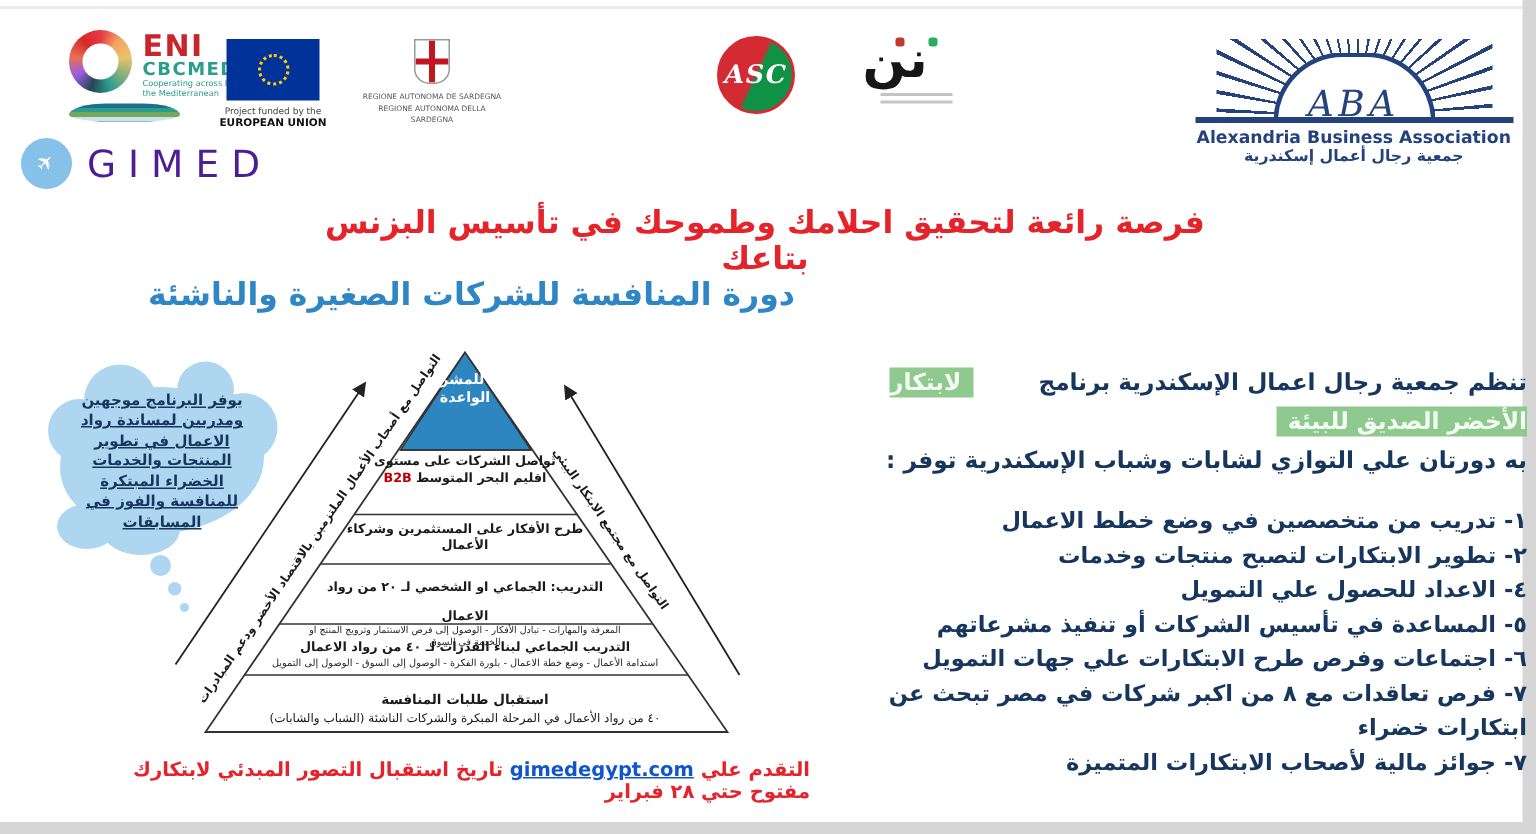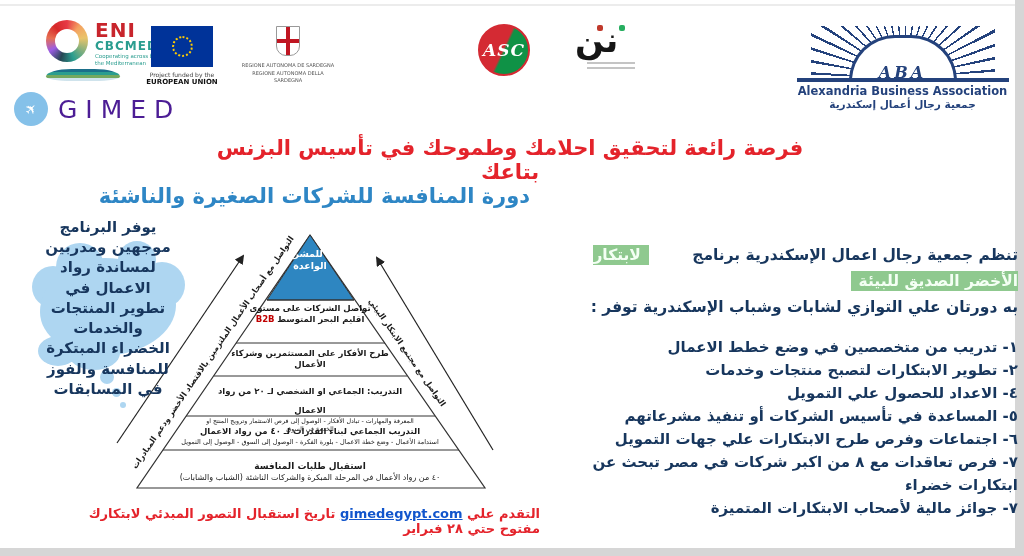--- a/index.html
+++ b/index.html
@@ -53,22 +53,22 @@
   .nun-dot.red   { left:22px; background:#c0392b; }
   .nun-dot.green { left:44px; background:#27ae60; }
   .nun-cap { width:48px; height:2px; background:#c4c4c4; margin:3px auto 0; }
 
   .aba { position:absolute; left:795px; top:26px; width:215px; text-align:center; }
   .aba-rays { position:relative; width:184px; height:52px; margin:0 auto; overflow:hidden;
     background:repeating-conic-gradient(from -88deg at 50% 100%, #24427c 0deg 1.6deg, transparent 1.6deg 7.5deg); }
   .aba-arch { position:absolute; left:50%; bottom:-3px; transform:translateX(-50%);
     width:108px; height:46px; background:#fff; border:3px solid #24427c; border-bottom:none;
     border-radius:54px 54px 0 0; display:flex; align-items:flex-end; justify-content:center; }
-  .aba-arc-text { font-family:"DejaVu Serif","Liberation Serif",serif; font-weight:bold; font-style:italic;
-    font-size:16px; color:#24427c; line-height:1; letter-spacing:3px; }
+  .aba-arc-text { font-family:"DejaVu Serif","Liberation Serif",serif; font-weight:normal; font-style:italic;
+    font-size:24px; color:#24427c; line-height:1; letter-spacing:3px; }
   .aba-bar { width:212px; height:4px; background:#24427c; margin:0 auto; }
   .aba-cap1 { font-size:11.5px; font-weight:bold; color:#24427c; margin-top:2px;text-align:center; }
   .aba-cap2 { font-size:10.5px; font-weight:bold; color:#24427c; direction:rtl; }
 
   .gimed { position:absolute; left:14px; top:92px; display:flex; align-items:center; gap:10px; }
   .gimed-circle { width:34px; height:34px; border-radius:50%; background:#85c1e9;
     display:flex; align-items:center; justify-content:center; }
   .gimed-icon { color:#fff; font-size:14px; transform:rotate(-45deg); }
   .gimed-text { font-size:25px; color:#4c1d95; letter-spacing:8px; }
 
@@ -93,21 +93,21 @@
     border-radius:48% 52% 55% 45% / 55% 48% 52% 45%; }
   .cloud-bump { position:absolute; background:#aed6f1; border-radius:50%; }
   .cb1 { width:42px; height:42px; left:-2px;  top:16px; }
   .cb2 { width:46px; height:46px; right:-3px; top:12px; }
   .cb3 { width:48px; height:48px; left:22px;  top:-7px; }
   .cb4 { width:38px; height:38px; right:26px; top:-9px; }
   .cb5 { width:52px; height:34px; left:34px;  bottom:-2px; }
   .cb6 { width:40px; height:30px; left:4px;   bottom:2px; }
   .cloud-text { position:absolute; inset:16px 10px 18px 10px; z-index:2; direction:rtl;
     display:flex; align-items:center; justify-content:center; text-align:center;
-    font-size:15px; font-weight:bold; color:#17365d; line-height:1.35; }
+    font-size:10px; font-weight:bold; color:#17365d; line-height:1.35;text-decoration:underline; }
   .cloud-dot { position:absolute; background:#aed6f1; border-radius:50%; }
   .cd1 { width:14px; height:14px; left:100px; top:370px; }
   .cd2 { width:9px;  height:9px;  left:112px; top:388px; }
   .cd3 { width:6px;  height:6px;  left:120px; top:402px; }
 
   
   .pyramid { position:absolute; left:115px; top:228px; width:430px; height:270px; }
   .pyramid svg { position:absolute; inset:0; }
   .plv { position:absolute; direction:rtl; text-align:center; color:#1a1a1a; }
   .plv .t { font-weight:bold; }

